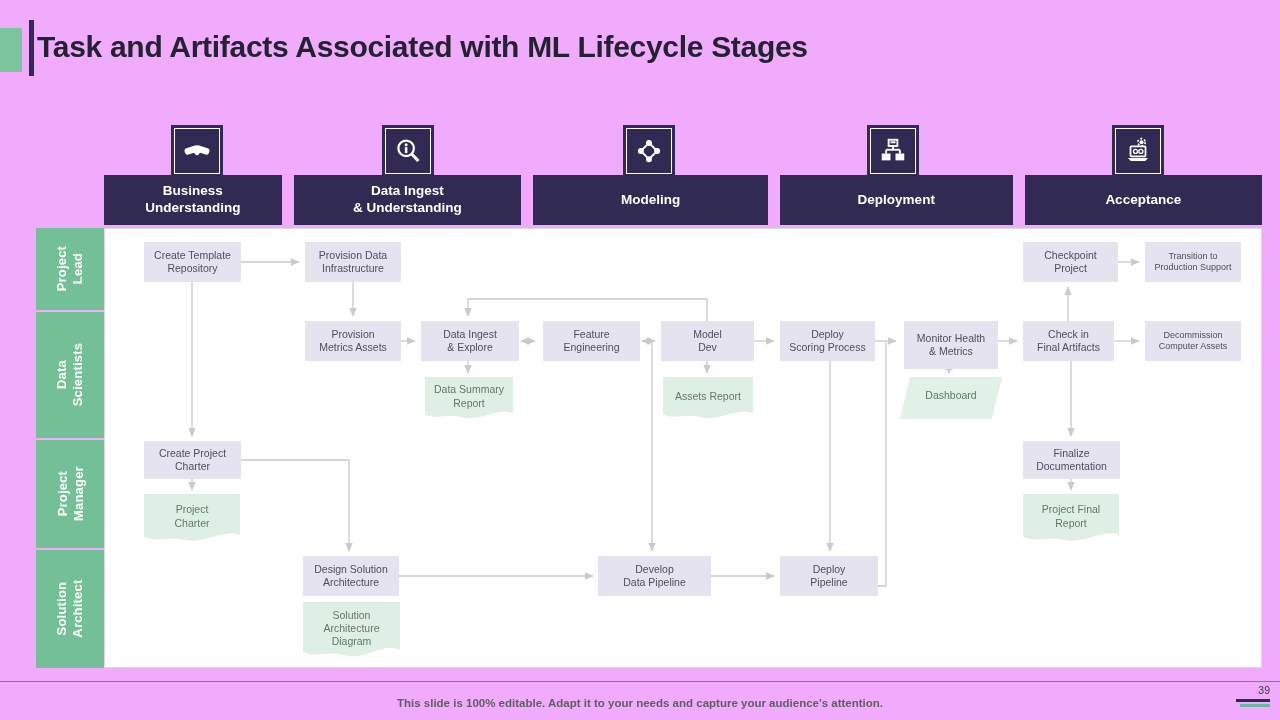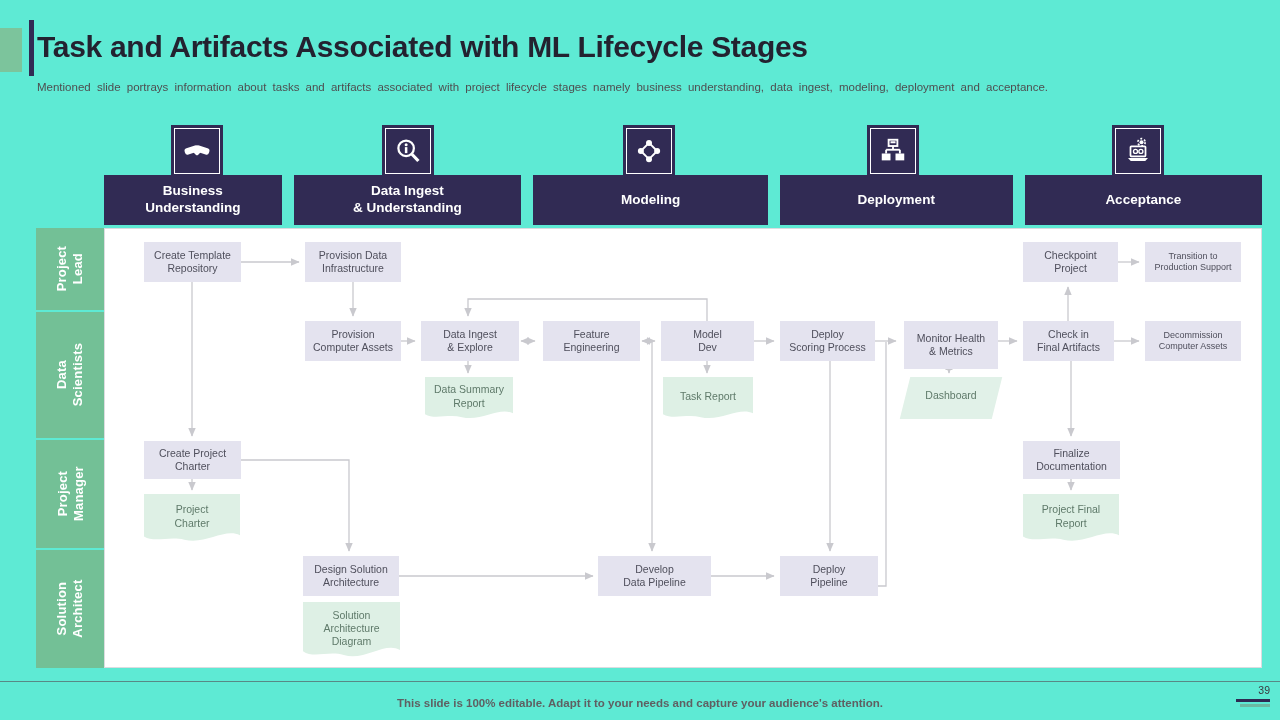--- a/index.html
+++ b/index.html
@@ -1,18 +1,18 @@
 <!DOCTYPE html>
 <html><head>
 <meta charset="utf-8">
 <style>
   * { margin:0; padding:0; box-sizing:border-box; }
   html,body { background:#888; }
   .slide {
-    position:relative; width:1280px; height:720px; background:#5eead4;
+    position:relative; width:1280px; height:720px; background:#f0abfc;
     font-family:"Liberation Sans", sans-serif; overflow:hidden; margin:0 auto;
   }
   
   .accent-green { position:absolute; left:0; top:28px; width:22px; height:44px; background:#7cc49c; }
   .accent-navy  { position:absolute; left:29px; top:20px; width:5px; height:56px; background:#312b54; }
   .title { position:absolute; left:37px; top:30px; width:1100px; font-size:30px; font-weight:700;
            letter-spacing:-0.3px; color:#232230; }
   .subtitle { position:absolute; left:37px; top:81px; width:1180px; font-size:11.5px; color:#4e4e50;
               word-spacing:3px; }
   
@@ -53,21 +53,20 @@
   .page-bar-green { position:absolute; right:10px; top:704px; width:30px; height:3px; background:#6cb9a2; }
 </style>
 </head>
 <body>
 
 <div class="slide">
 
   <div class="accent-green"></div>
   <div class="accent-navy"></div>
   <h1 class="title">Task and Artifacts Associated with ML Lifecycle Stages</h1>
-  <p class="subtitle">Mentioned slide portrays information about tasks and artifacts associated with project lifecycle stages namely business understanding, data ingest, modeling, deployment and acceptance.</p>
 
   <div class="stage-icon" style="left:171px">
     <div class="inner">
         <svg width="30" height="30" viewBox="0 0 24 24">
       <g fill="#fff">
         <rect x="2" y="8.6" width="11.5" height="5.2" rx="2.2" transform="rotate(-18 7.75 11.2)"></rect>
         <rect x="10.5" y="8.6" width="11.5" height="5.2" rx="2.2" transform="rotate(18 16.25 11.2)"></rect>
         <rect x="9.2" y="9.2" width="5.6" height="5.6" rx="1.4" transform="rotate(45 12 12)"></rect>
       </g>
         </svg>
@@ -199,21 +198,21 @@
     <div class="node task" style="left:39px;top:13px;width:97px;height:40px">Create Template
 Repository</div>
     <div class="node task" style="left:200px;top:13px;width:96px;height:40px">Provision Data
 Infrastructure</div>
     <div class="node task" style="left:918px;top:13px;width:95px;height:40px">Checkpoint
 Project</div>
     <div class="node task task--small" style="left:1040px;top:13px;width:96px;height:40px">Transition to
 Production Support</div>
 
     <div class="node task" style="left:200px;top:92px;width:96px;height:40px">Provision
-Computer Assets</div>
+Metrics Assets</div>
     <div class="node task" style="left:316px;top:92px;width:98px;height:40px">Data Ingest
 &amp; Explore</div>
     <div class="node task" style="left:438px;top:92px;width:97px;height:40px">Feature
 Engineering</div>
     <div class="node task" style="left:556px;top:92px;width:93px;height:40px">Model
 Dev</div>
     <div class="node task" style="left:675px;top:92px;width:95px;height:40px">Deploy
 Scoring Process</div>
     <div class="node task" style="left:799px;top:92px;width:94px;height:48px">Monitor Health
 &amp; Metrics</div>
@@ -238,21 +237,21 @@
       <svg class="doc" viewBox="0 0 100 46" preserveAspectRatio="none">
           <path d="M0 0 H100 V38 C84 31 64 47 42 42 C26 38.5 11 45 0 39 Z" fill="#def0e5"></path>
         </svg>
       <span>Data Summary
 Report</span>
     </div>
     <div class="node artifact" style="left:558px;top:148px;width:90px;height:44px">
       <svg class="doc" viewBox="0 0 100 46" preserveAspectRatio="none">
           <path d="M0 0 H100 V38 C84 31 64 47 42 42 C26 38.5 11 45 0 39 Z" fill="#def0e5"></path>
         </svg>
-      <span>Task Report</span>
+      <span>Assets Report</span>
     </div>
     <div class="node artifact pgram" style="left:800px;top:148px;width:92px;height:42px">
       <div class="pgram-bg"></div>
       <span>Dashboard</span>
     </div>
     <div class="node artifact" style="left:39px;top:265px;width:96px;height:50px">
       <svg class="doc" viewBox="0 0 100 46" preserveAspectRatio="none">
           <path d="M0 0 H100 V38 C84 31 64 47 42 42 C26 38.5 11 45 0 39 Z" fill="#def0e5"></path>
         </svg>
       <span>Project

